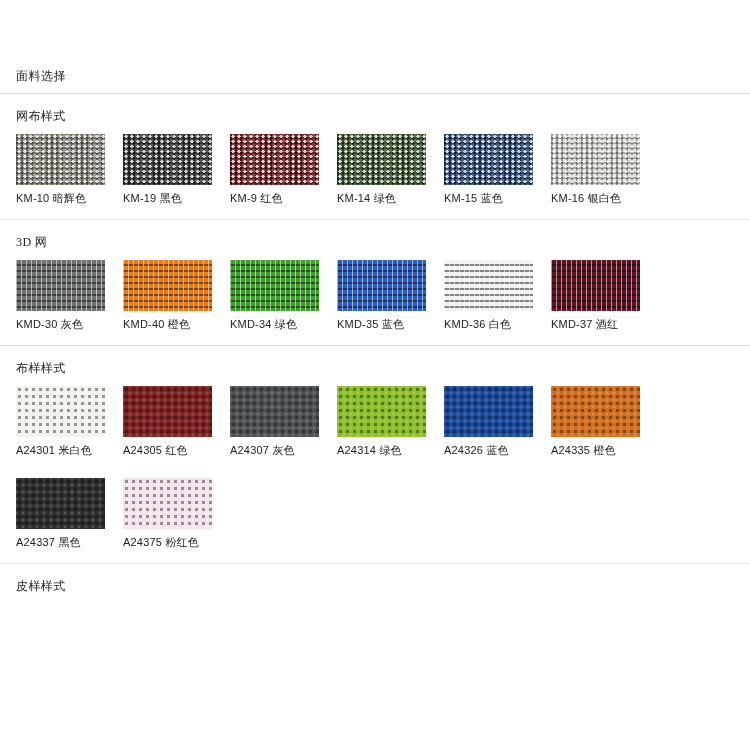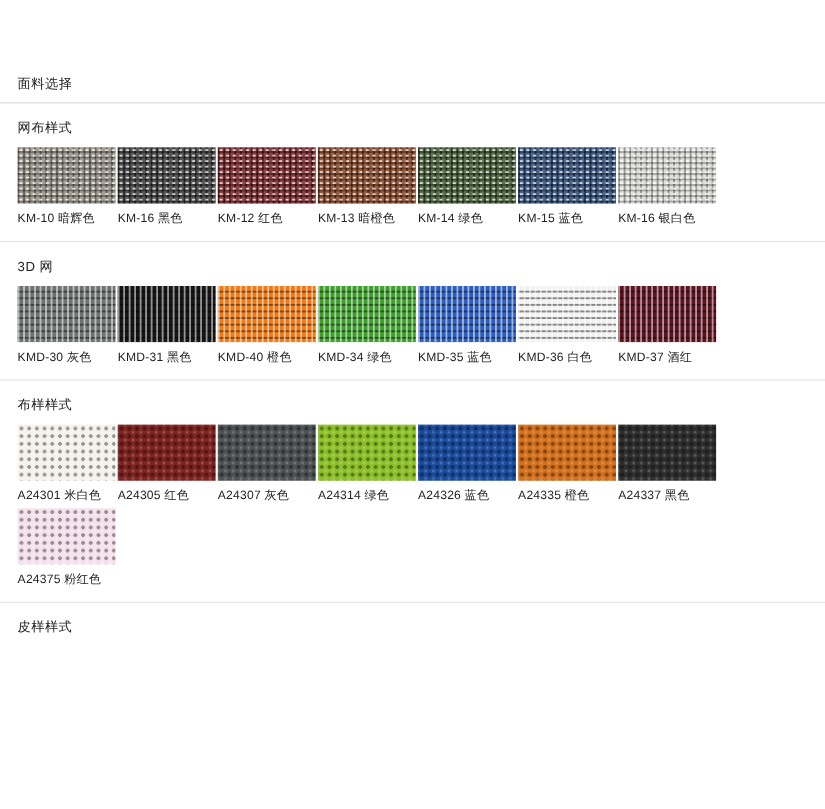--- a/index.html
+++ b/index.html
@@ -37,25 +37,26 @@
     width: 750px;
   }
   .section {
     margin-top: 14px;
   }
   .section-title {
     font-size: 12px;
     color: #222222;
     margin-bottom: 9px;
     letter-spacing: 0.4px;
+    font-family: Liberation Serif, serif;
   }
   .swatch-row {
     display: flex;
     flex-wrap: wrap;
-    gap: 0px;
+    gap: 16px;
   }
   .swatch {
     width: 90px;
     margin-right: 1px;
     margin-bottom: 2px;
   }
   .swatch-img {
     width: 89px;
     height: 51px;
     border: 0;
@@ -127,29 +128,25 @@
   <div id="sections-root">
       <div class="section">
         <div class="section-title">网布样式</div>
         <div class="swatch-row">
           <div class="swatch">
             <div class="swatch-img tx tex-weave" style="background-color: rgb(138, 133, 120);"></div>
             <div class="swatch-label">KM-10 暗辉色</div>
           </div>
           <div class="swatch">
             <div class="swatch-img tx tex-weave" style="background-color: rgb(43, 43, 43);"></div>
-            <div class="swatch-label">KM-16 黑色</div>
+            <div class="swatch-label">KM-19 黑色</div>
           </div>
           <div class="swatch">
             <div class="swatch-img tx tex-weave" style="background-color: rgb(106, 16, 20);"></div>
-            <div class="swatch-label">KM-12 红色</div>
-          </div>
-          <div class="swatch">
-            <div class="swatch-img tx tex-weave" style="background-color: rgb(122, 51, 17);"></div>
-            <div class="swatch-label">KM-13 暗橙色</div>
+            <div class="swatch-label">KM-9 红色</div>
           </div>
           <div class="swatch">
             <div class="swatch-img tx tex-weave" style="background-color: rgb(47, 74, 32);"></div>
             <div class="swatch-label">KM-14 绿色</div>
           </div>
           <div class="swatch">
             <div class="swatch-img tx tex-weave" style="background-color: rgb(27, 61, 107);"></div>
             <div class="swatch-label">KM-15 蓝色</div>
           </div>
           <div class="swatch">
@@ -160,24 +157,20 @@
         <div class="section-rule"></div>
       </div>
       <div class="section">
         <div class="section-title">3D 网</div>
         <div class="swatch-row">
           <div class="swatch">
             <div class="swatch-img tx tex-3d" style="background-color: rgb(111, 116, 114);"></div>
             <div class="swatch-label">KMD-30 灰色</div>
           </div>
           <div class="swatch">
-            <div class="swatch-img tx tex-3d" style="background-color: rgb(22, 22, 22);"></div>
-            <div class="swatch-label">KMD-31 黑色</div>
-          </div>
-          <div class="swatch">
             <div class="swatch-img tx tex-3d" style="background-color: rgb(240, 122, 19);"></div>
             <div class="swatch-label">KMD-40 橙色</div>
           </div>
           <div class="swatch">
             <div class="swatch-img tx tex-3d" style="background-color: rgb(61, 160, 43);"></div>
             <div class="swatch-label">KMD-34 绿色</div>
           </div>
           <div class="swatch">
             <div class="swatch-img tx tex-3d" style="background-color: rgb(45, 95, 192);"></div>
             <div class="swatch-label">KMD-35 蓝色</div>

